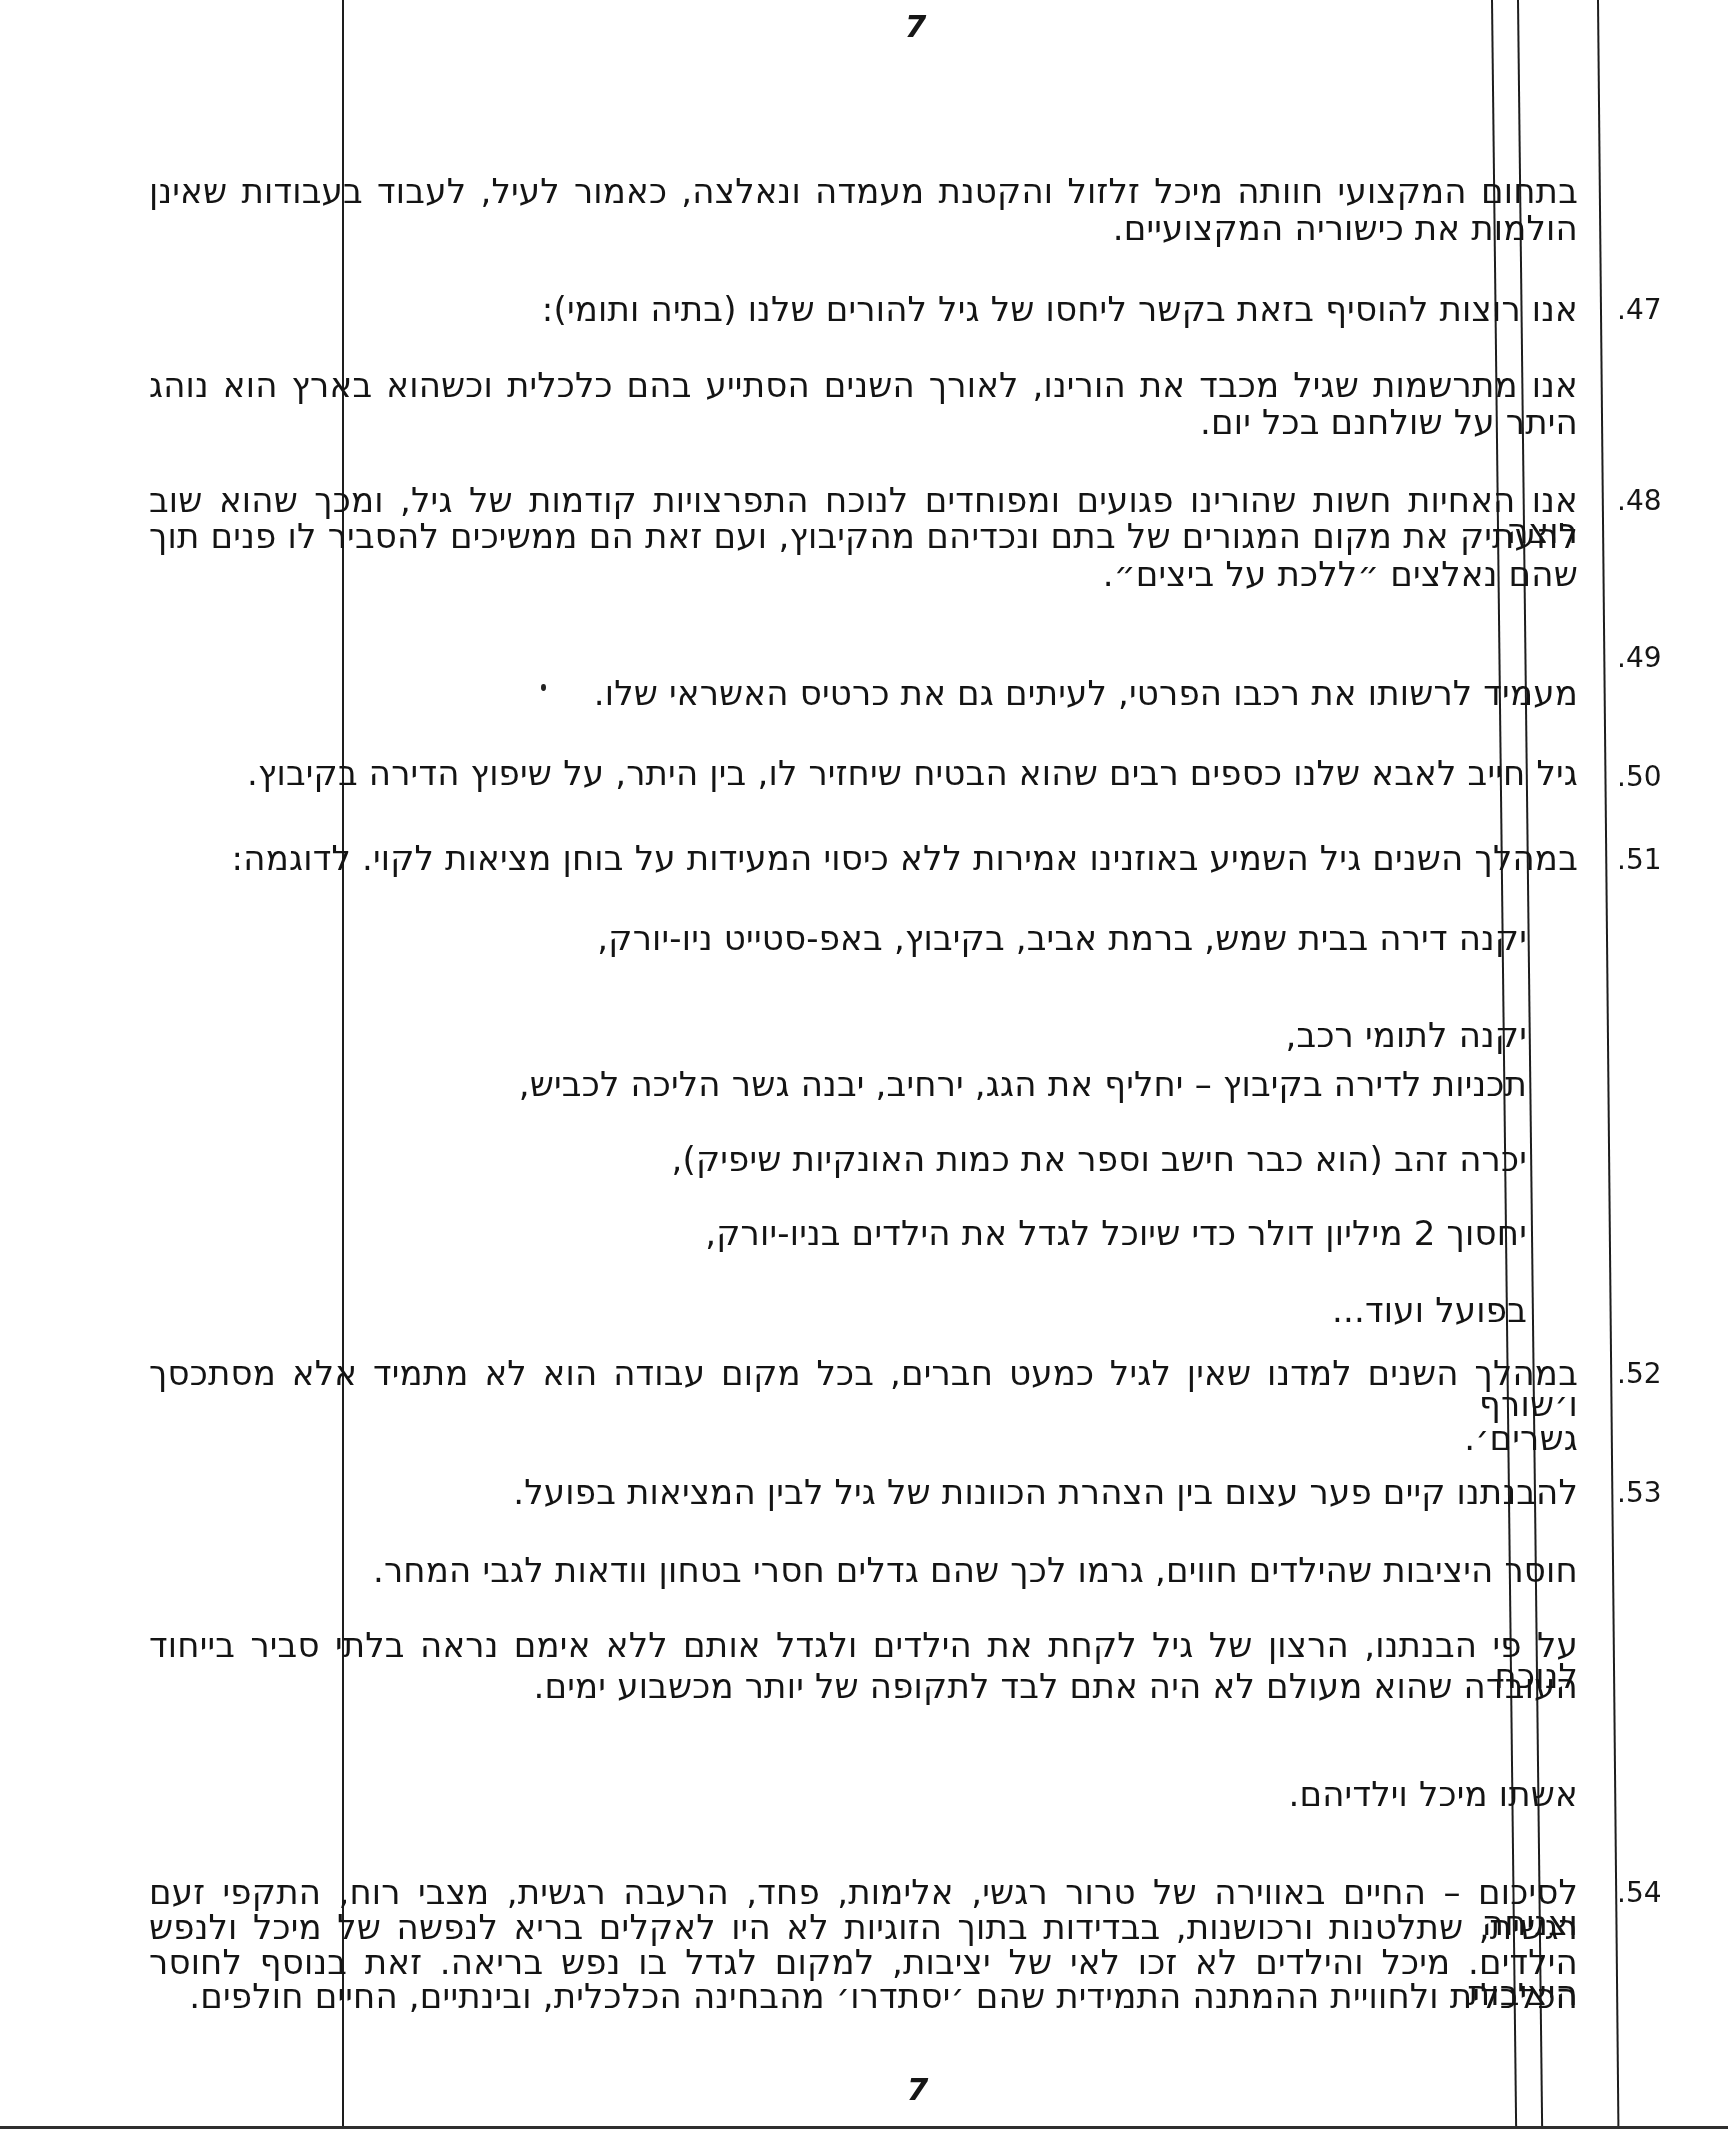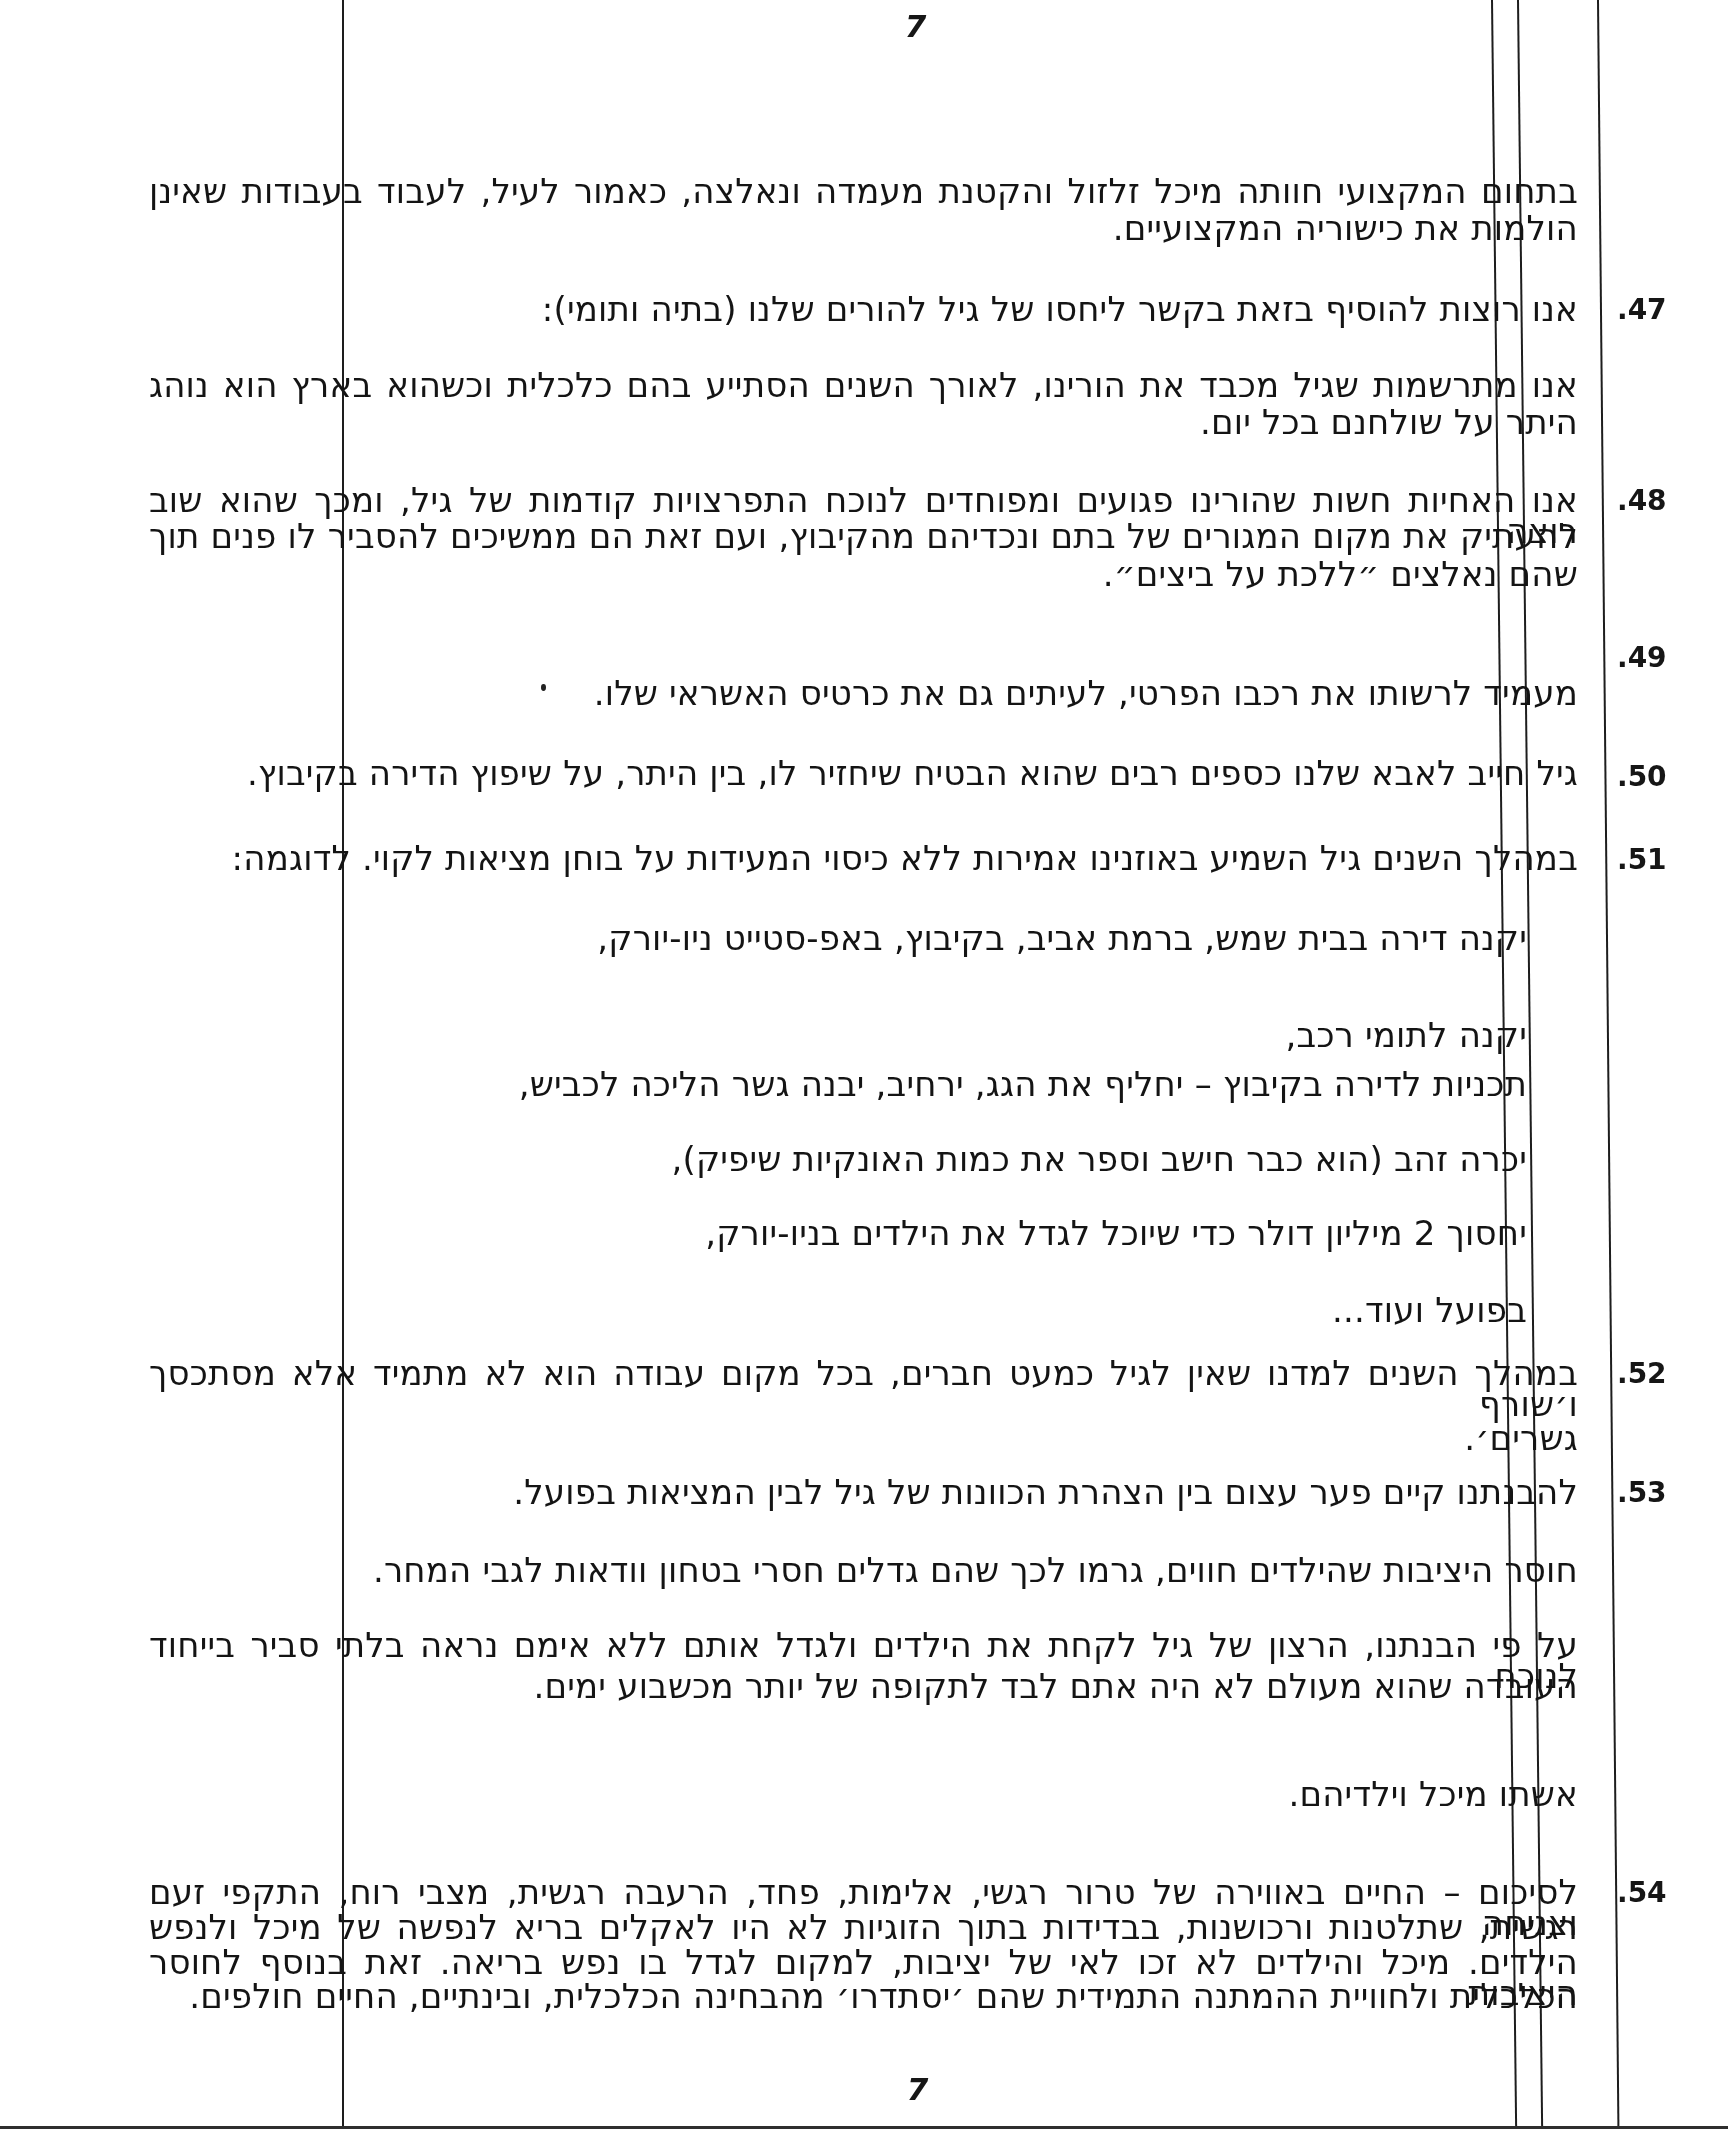--- a/index.html
+++ b/index.html
@@ -39,21 +39,21 @@
   }
   .tline.item { right:201px; }
 
   
   .pnum {
     position:absolute;
     left:1617px; width:59px;
     direction:ltr;
     font-size:28px;
     line-height:31px;
-    font-weight:700;
+    font-weight:400;
     text-align:left;
     color:#161616;
   }
 
   
   .pageno {
     position:absolute;
     width:69px;
     text-align:center;
     font-size:31px;

